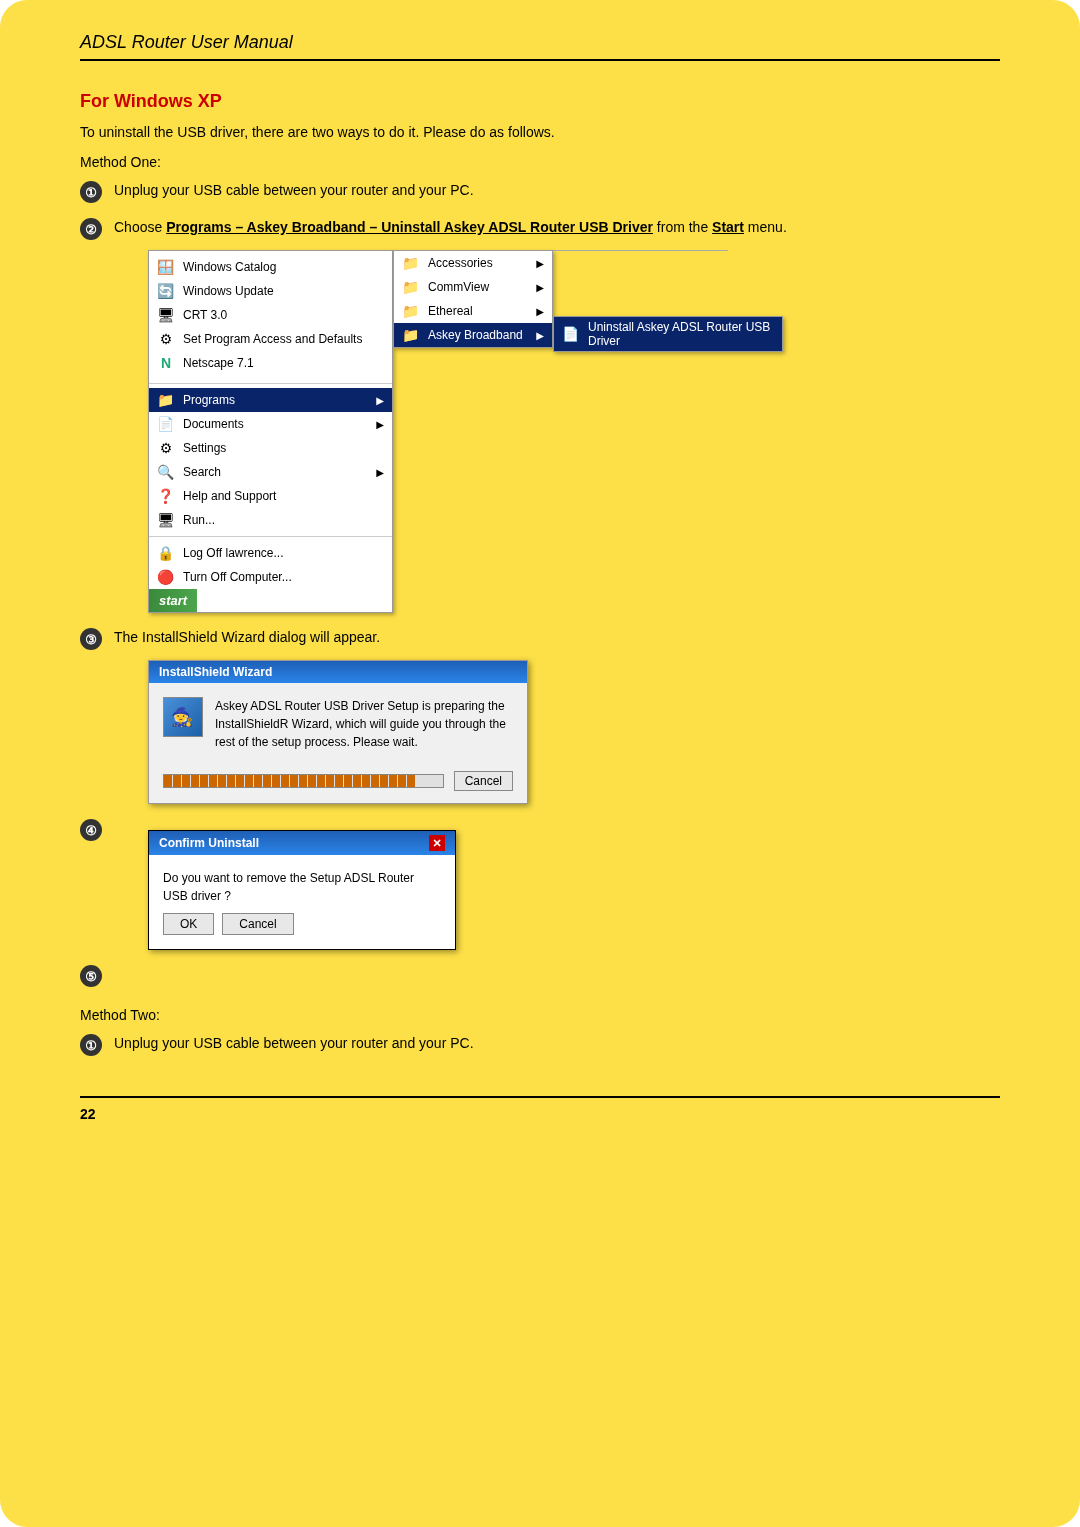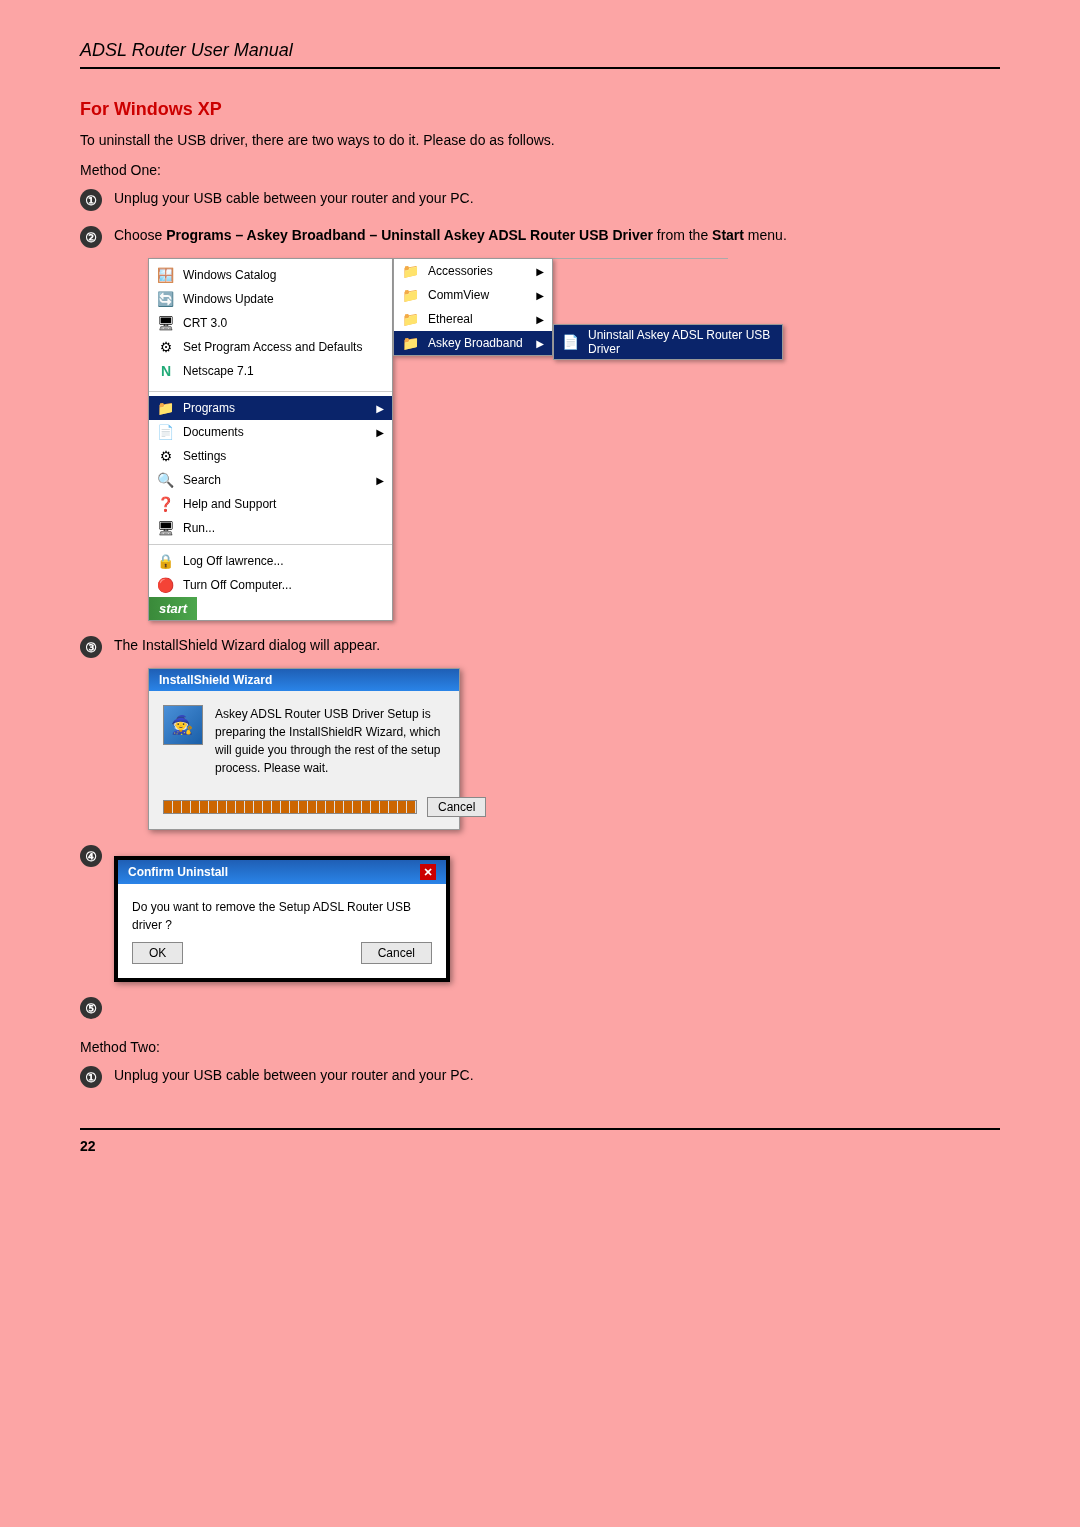--- a/index.html
+++ b/index.html
@@ -8,23 +8,24 @@
       font-family: Arial, Helvetica, sans-serif;
       font-size: 14px;
       color: #000;
       width: 1080px;
       min-height: 1527px;
       padding: 0;
     }
     .page {
       width: 1080px;
       min-height: 1527px;
-      background: #fca5a5;
-      padding: 40px 80px 60px 80px;
+      background: #fde047;
+      padding: 32px 80px 60px 80px;
       position: relative;
+      border-radius: 27px;
     }
     .header-bar {
       border-bottom: 2px solid #000;
       padding-bottom: 6px;
       margin-bottom: 30px;
     }
     .header-title {
       font-size: 18px;
       font-style: italic;
       color: #000;
@@ -71,20 +72,21 @@
     }
     .step-content {
       flex: 1;
     }
     .step-text {
       font-size: 14px;
       line-height: 1.5;
     }
     .step-text b {
       font-weight: bold;
+      text-decoration: underline;
     }
 
     
     .start-menu-container {
       margin-top: 12px;
       margin-left: 34px;
       position: relative;
       width: 560px;
     }
     .start-menu {
@@ -175,21 +177,21 @@
     }
     .subsubmenu-item.active {
       background: #0a246a;
       color: #fff;
     }
 
     
     .dialog-box {
       margin-top: 12px;
       margin-left: 34px;
-      width: 312px;
+      width: 380px;
       border: 1px solid #999;
       box-shadow: 2px 2px 6px rgba(0,0,0,0.4);
       font-size: 12px;
     }
     .dialog-title-bar {
       background: linear-gradient(to bottom, #1f5fb5, #2a84e8);
       color: #fff;
       font-weight: bold;
       padding: 4px 10px;
       font-size: 12px;
@@ -244,22 +246,23 @@
       border: 1px solid #888;
       background: #e8e8e8;
       padding: 2px 10px;
       font-size: 12px;
       cursor: default;
     }
 
     
     .confirm-dialog {
       margin-top: 12px;
-      width: 336px;
-      border: 4px solid #000000;
+      margin-left: 34px;
+      width: 308px;
+      border: 1px solid #000000;
       box-shadow: 2px 2px 6px rgba(0,0,0,0.4);
       font-size: 12px;
     }
     .confirm-title-bar {
       background: linear-gradient(to bottom, #1f5fb5, #2a84e8);
       color: #fff;
       font-weight: bold;
       padding: 4px 10px;
       font-size: 12px;
       display: flex;
@@ -288,21 +291,21 @@
       line-height: 1.5;
     }
     .confirm-warning {
       font-size: 12px;
       margin-bottom: 14px;
       line-height: 1.5;
     }
     .confirm-buttons {
       display: flex;
       gap: 8px;
-      justify-content: space-between;
+      justify-content: flex-start;
     }
     .confirm-btn {
       border: 1px solid #888;
       background: #e8e8e8;
       padding: 3px 16px;
       font-size: 12px;
       cursor: default;
     }
 
     .footer-bar {

